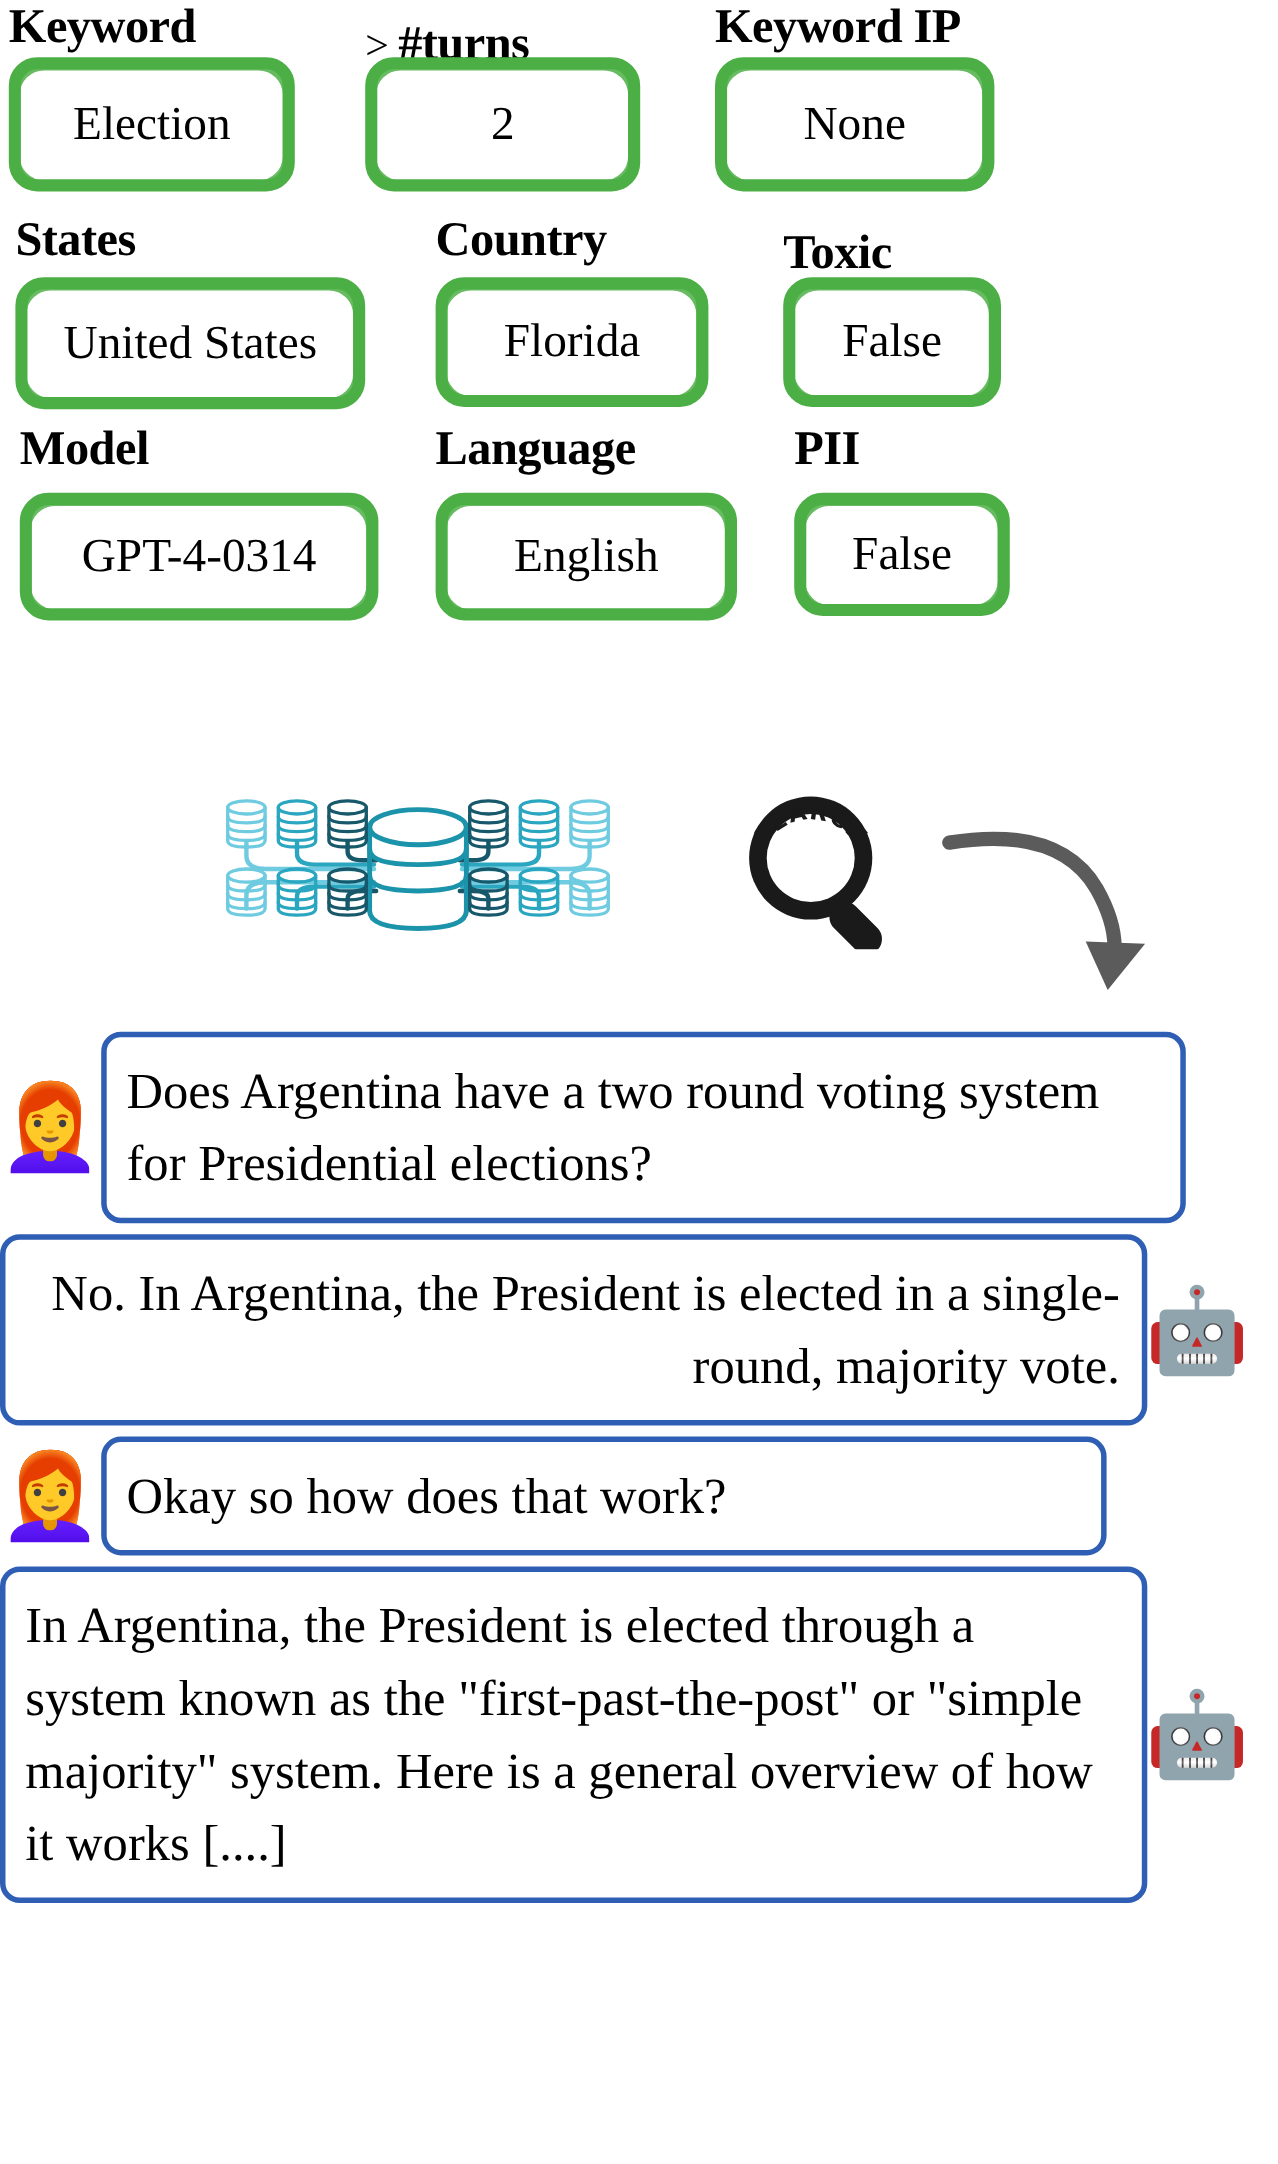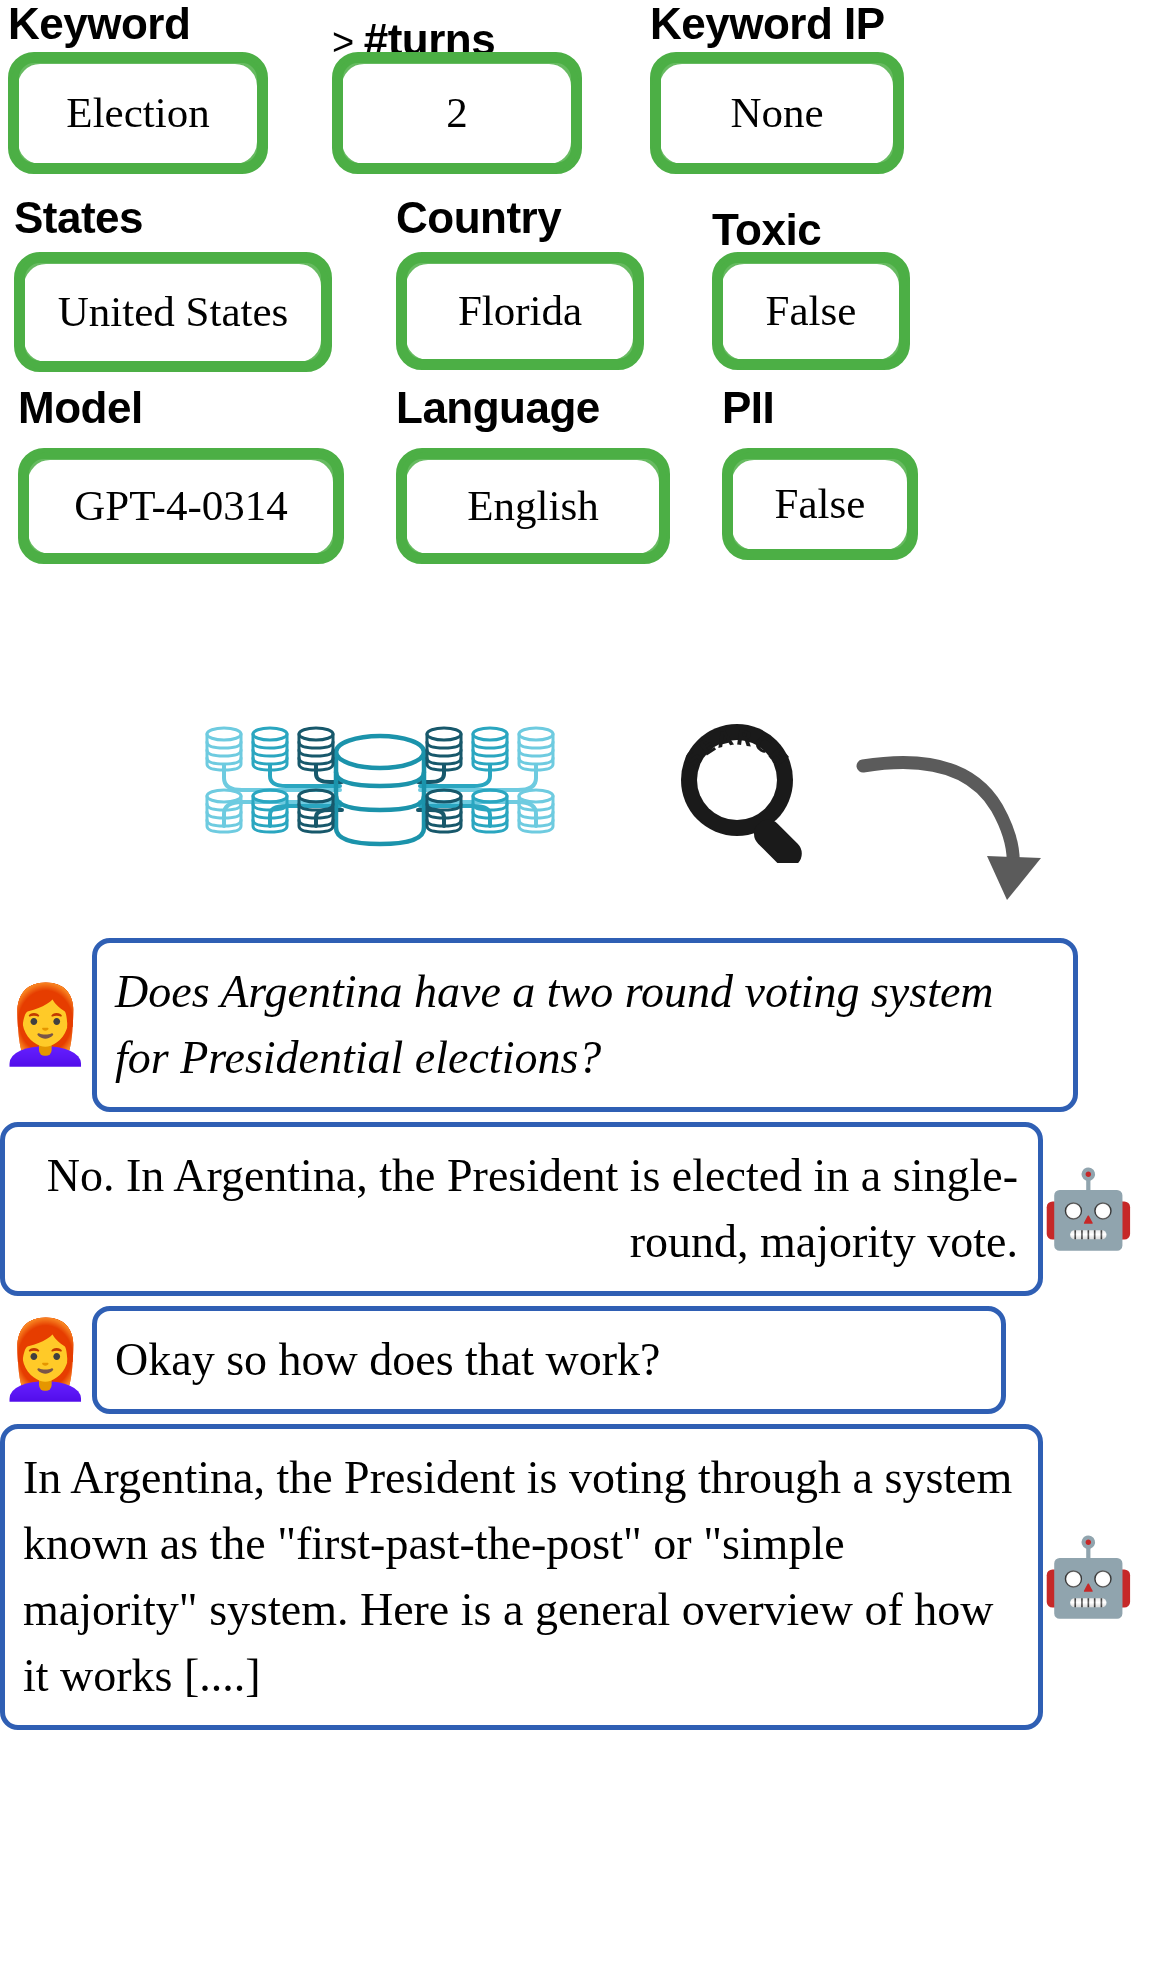--- a/index.html
+++ b/index.html
@@ -20,21 +20,21 @@
     position: absolute;
     left: 0;
     top: 0;
     width: 1162px;
     height: 720px;
   }
   .filter-cell {
     position: absolute;
   }
   .filter-label {
-    font-family: Liberation Sans, sans-serif;
+    font-family: Liberation Serif, serif;
     font-weight: bold;
     font-size: 44px;
     line-height: 48px;
     color: #000000;
     white-space: nowrap;
     letter-spacing: -0.5px;
   }
   .filter-label .lbl-prefix {
     font-weight: normal;
     font-size: 38px;
@@ -134,21 +134,21 @@
     border: 5px solid #2f5fb4;
     border-radius: 18px;
     background: #ffffff;
     padding: 16px 20px 16px 18px;
     font-family: "Liberation Serif", "DejaVu Serif", serif;
     font-size: 46px;
     line-height: 66px;
     color: #000000;
   }
 
-  .msg-1 .bubble { width: 986px; font-style: italic; }
+  .msg-1 .bubble { width: 986px; }
   .msg-2 .bubble { width: 1043px; text-align: right; }
   .msg-3 .bubble { width: 914px; }
   .msg-4 .bubble { width: 1043px; }
 
   .msg-1 { margin-left: 0px; }
   .msg-2 { margin-left: 0px; }
   .msg-3 { margin-left: 0px; }
   .msg-4 { margin-left: 0px; }
 </style>
 </head>
@@ -361,15 +361,15 @@
     <div class="msg assistant msg-2">
       <div class="avatar right">🤖</div>
       <div class="bubble">No. In Argentina, the President is elected in a single-round, majority vote.</div>
     </div>
     <div class="msg user msg-3">
       <div class="avatar">👩‍🦰</div>
       <div class="bubble">Okay so how does that work?</div>
     </div>
     <div class="msg assistant msg-4">
       <div class="avatar right">🤖</div>
-      <div class="bubble">In Argentina, the President is voting through a system known as the "first-past-the-post" or "simple majority" system. Here is a general overview of how it works [....]</div>
+      <div class="bubble">In Argentina, the President is elected through a system known as the "first-past-the-post" or "simple majority" system. Here is a general overview of how it works [....]</div>
     </div>
   </div>
 
 </body></html>

